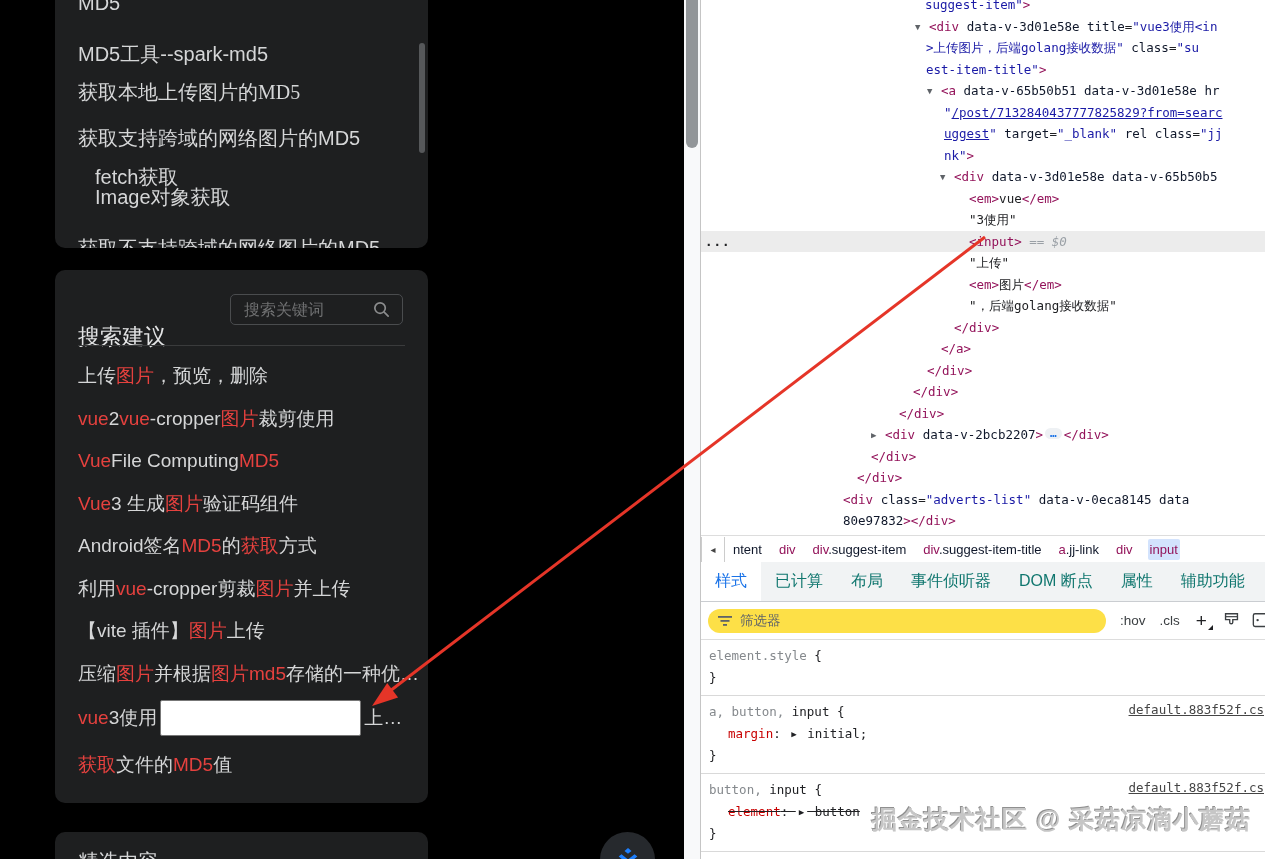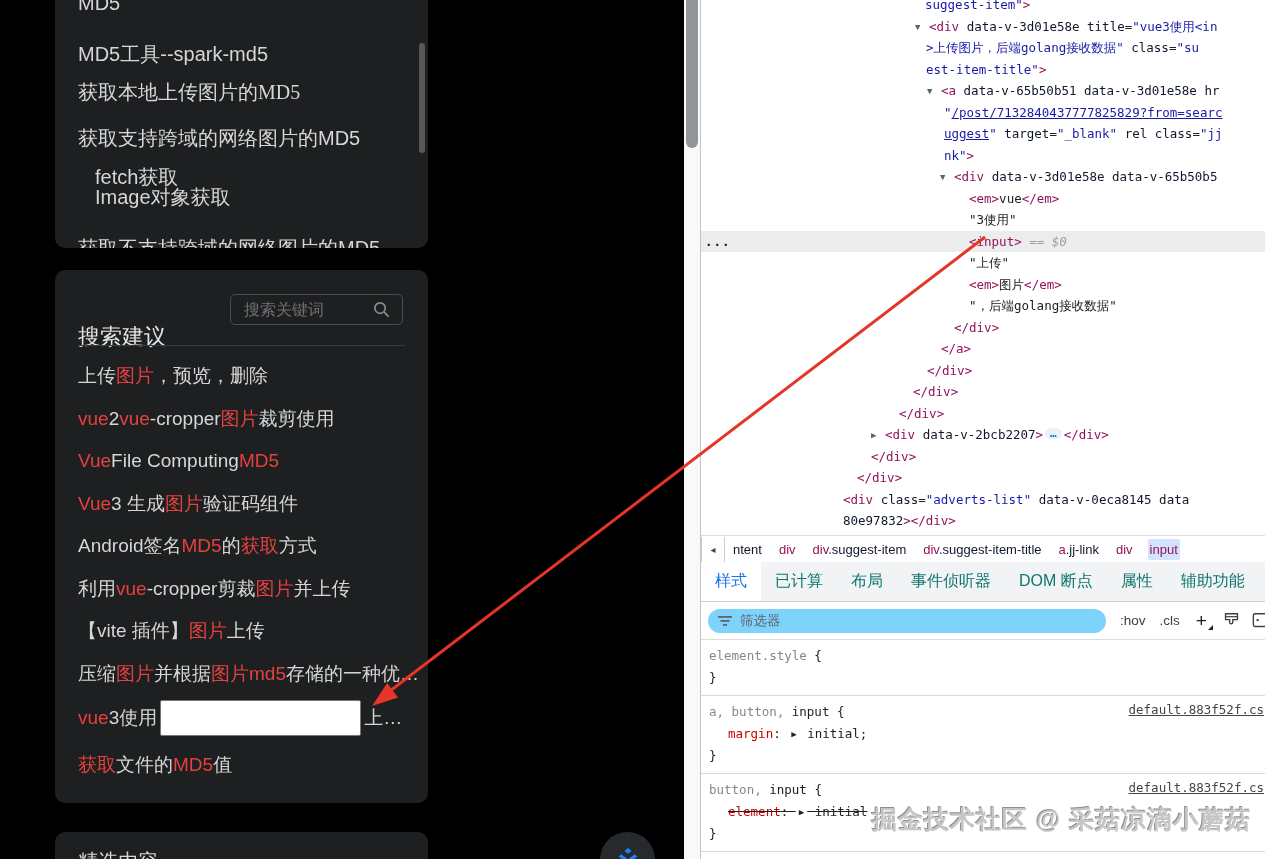--- a/index.html
+++ b/index.html
@@ -53,21 +53,21 @@
   .crumb{margin-right:13px;white-space:nowrap;flex:none;padding:3px 2px;}
   .crumb.sel{background:#d3e3fd;border-radius:2px;}
   
   #tab-bar{position:absolute;left:0;top:562px;width:565px;height:40px;background:#f1f3f4;
            border-bottom:1px solid #cacdd1;display:flex;align-items:stretch;font-size:16px;box-sizing:border-box;}
   .dtab{display:flex;align-items:center;padding:0 14px;color:#0f766e;white-space:nowrap;}
   .dtab.active{background:#fff;color:#1a73e8;}
   
   #filter-bar{position:absolute;left:0;top:602px;width:565px;height:38px;background:#fff;
               border-bottom:1px solid #ddd;display:flex;align-items:center;box-sizing:border-box;}
-  #filter-pill{margin-left:7px;width:398px;height:24px;background:#7dd3fc;border-radius:12px;
+  #filter-pill{margin-left:7px;width:398px;height:24px;background:#fde047;border-radius:12px;
                display:flex;align-items:center;padding:0 10px;box-sizing:border-box;flex:none;}
   #filter-pill span{color:#5f6368;font-size:13.5px;margin-left:8px;}
   .fctrl{color:#3c4043;font-size:13.5px;margin-left:14px;flex:none;}
   .fctrl.plus{font-size:19px;position:relative;margin-left:16px;color:#202124;}
   .fctrl.plus:after{content:"";position:absolute;right:-6px;bottom:2px;border-left:5px solid transparent;
                     border-bottom:5px solid #202124;}
   .ficon{margin-left:16px;flex:none;}
   
   #styles-pane{position:absolute;left:0;top:640px;width:565px;bottom:0;overflow:hidden;
                font-family:"DejaVu Sans Mono","Liberation Mono",monospace;font-size:12.5px;color:#202124;}
@@ -279,21 +279,21 @@
       </div>
       <div class="rule">
         <div class="rule-line"><span class="c-g">a, button, </span><span class="c-d">input</span><span class="c-d"> {</span></div>
         <span class="src-link">default.883f52f.cs</span>
         <div class="rule-line prop-line"><span class="prop-name">margin</span><span class="c-d">: </span><span class="prop-tri">▶</span><span class="c-d"> initial;</span></div>
         <div class="rule-line">}</div>
       </div>
       <div class="rule">
         <div class="rule-line"><span class="c-g">button, </span><span class="c-d">input</span><span class="c-d"> {</span></div>
         <span class="src-link">default.883f52f.cs</span>
-        <div class="rule-line prop-line struck"><span class="prop-name">element</span><span class="c-d">: </span><span class="prop-tri">▶</span><span class="c-d"> initial</span></div>
+        <div class="rule-line prop-line struck"><span class="prop-name">element</span><span class="c-d">: </span><span class="prop-tri">▶</span><span class="c-d"> button</span></div>
         <div class="rule-line">}</div>
       </div>
       <div class="rule">
         <div class="rule-line"></div>
         <span class="src-link">default.883f52f.cs</span>
       </div>
     </div>
 </div>
 
 <div id="watermark">掘金技术社区 @ 采菇凉滴小蘑菇</div>

